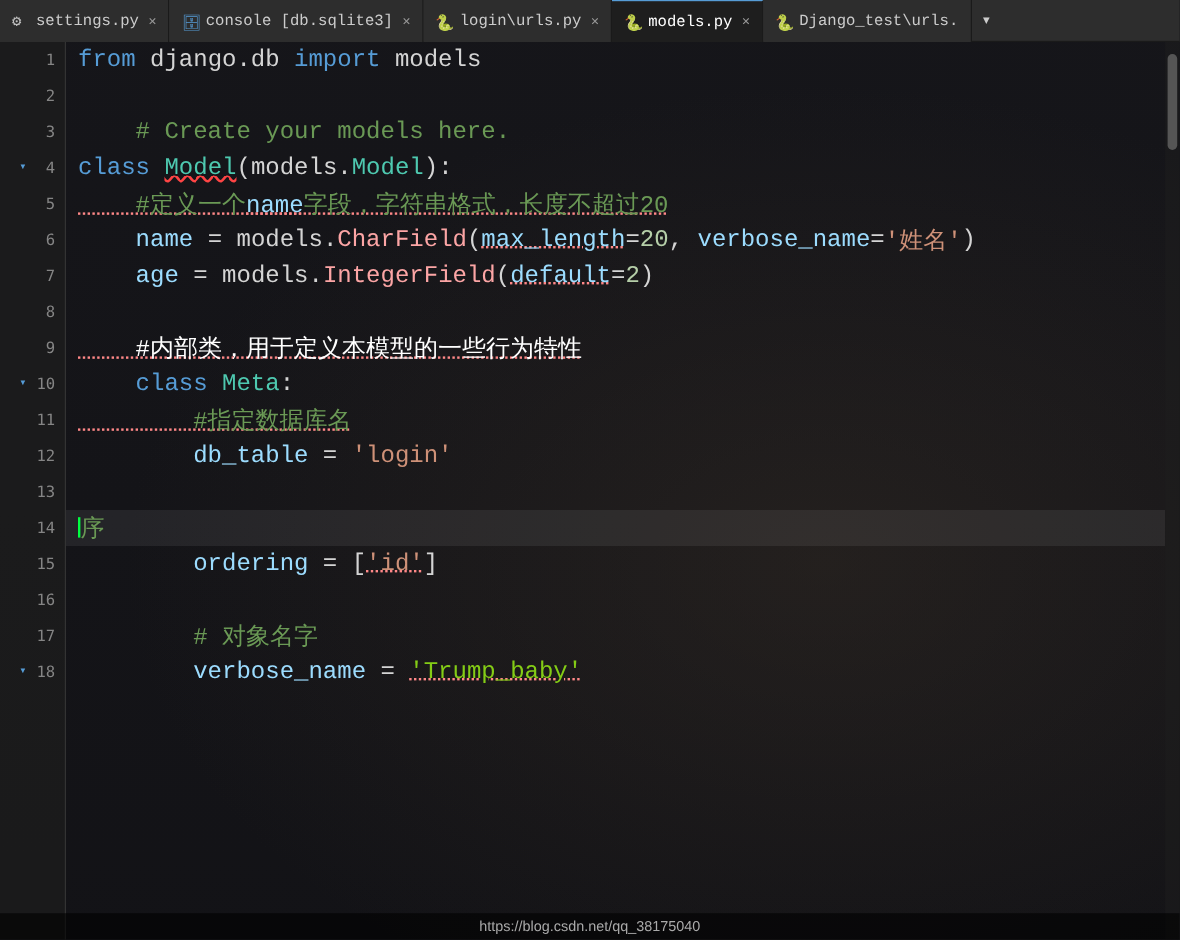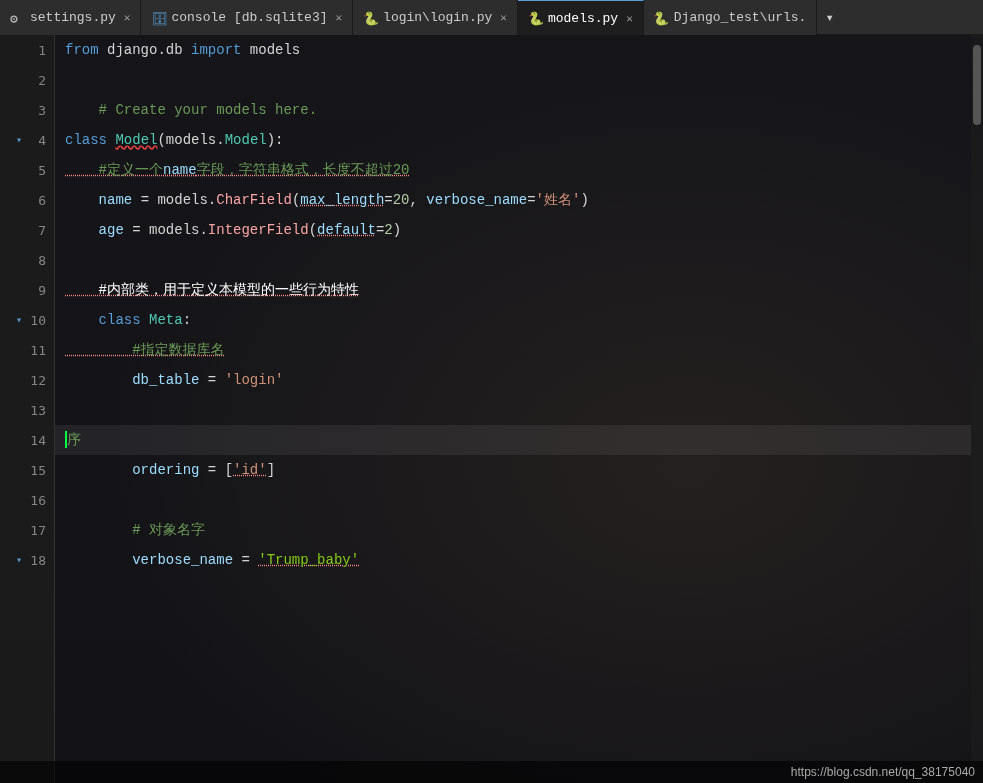--- a/index.html
+++ b/index.html
@@ -127,21 +127,21 @@
       padding: 0;
       overflow: hidden;
       position: relative;
     }
 
     .code-line {
       height: 30px;
       display: flex;
       align-items: center;
       padding: 0 10px;
-      font-size: 14px;
+      font-size: 20px;
       font-family: 'Consolas', 'Courier New', monospace;
       white-space: pre;
       position: relative;
     }
 
     .code-line.highlighted {
       background: rgba(255,255,255,0.07);
     }
 
     
@@ -179,21 +179,21 @@
     
     .status-bar {
       position: absolute;
       bottom: 0;
       right: 0;
       left: 0;
       height: 22px;
       background: rgba(0,0,0,0.6);
       display: flex;
       align-items: center;
-      justify-content: flex-end;
+      justify-content: center;
       padding: 0 8px;
       z-index: 20;
     }
 
     .status-url {
       color: #aaa;
       font-size: 12px;
       font-family: sans-serif;
     }
   </style>
@@ -208,21 +208,21 @@
     <span>settings.py</span>
     <span class="close-btn">✕</span>
   </div>
   <div class="tab">
     <span class="tab-icon" style="color:#569cd6">🗄</span>
     <span>console [db.sqlite3]</span>
     <span class="close-btn">✕</span>
   </div>
   <div class="tab">
     <span class="tab-icon" style="color:#4ec9b0">🐍</span>
-    <span>login\login.py</span>
+    <span>login\urls.py</span>
     <span class="close-btn">✕</span>
   </div>
   <div class="tab active">
     <span class="tab-icon" style="color:#e8c050">🐍</span>
     <span>models.py</span>
     <span class="close-btn">✕</span>
   </div>
   <div class="tab">
     <span class="tab-icon" style="color:#8bc34a">🐍</span>
     <span>Django_test\urls.</span>

